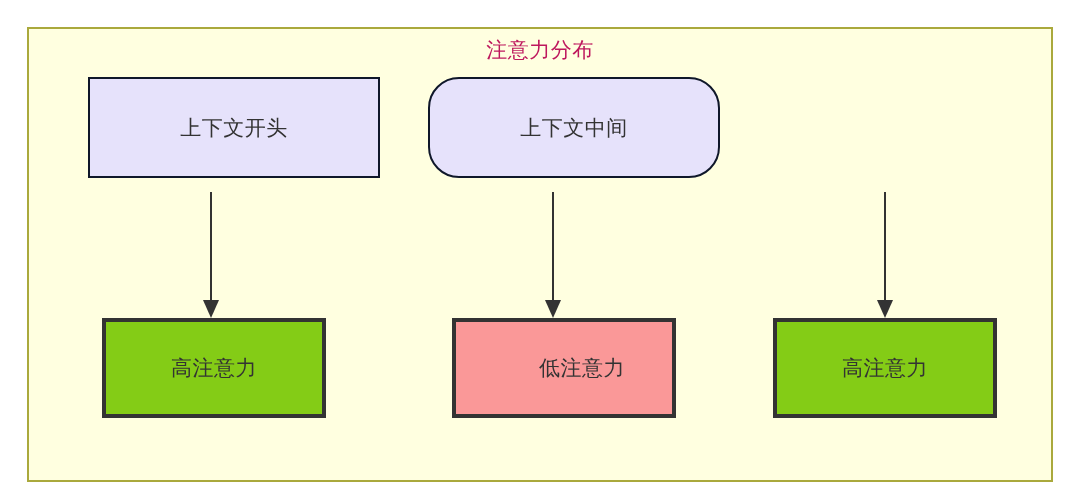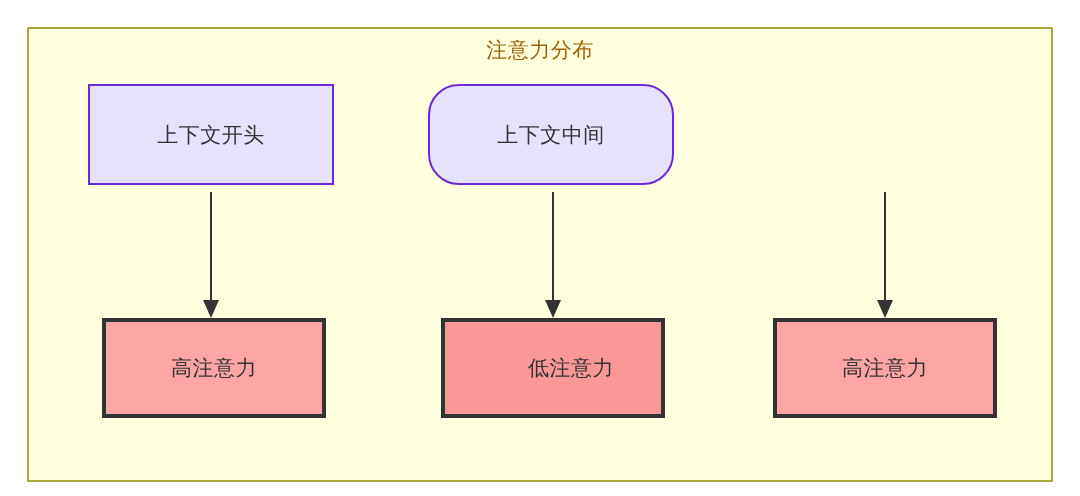--- a/index.html
+++ b/index.html
@@ -33,64 +33,64 @@
     box-sizing: border-box;
   }
 
   .subgraph-title {
     position: absolute;
     left: 0;
     top: 11px;
     width: 100%;
     text-align: center;
     font-size: 21px;
-    color: #a16207;
+    color: #be185d;
     letter-spacing: 0.5px;
     line-height: 1;
     white-space: nowrap;
   }
 
   
   .node {
     position: absolute;
     box-sizing: border-box;
     display: flex;
     align-items: center;
     justify-content: center;
     color: #333333;
     font-size: 21px;
     letter-spacing: 0.5px;
     white-space: nowrap;
   }
 
   .node.context {
     background: #e6e2fb;
-    border: 2px solid #6d28d9;
-    width: 246px;
+    border: 2px solid #0f172a;
+    width: 292px;
     height: 101px;
-    top: 84px;
+    top: 77px;
   }
 
   .node.attention {
     border: 4px solid #333333;
     width: 224px;
     height: 100px;
     top: 318px;
   }
 
-  .node.attention.high { background: #fca5a5; font-family: Liberation Serif, serif; }
+  .node.attention.high { background: #84cc16; font-family: Liberation Serif, serif; }
   .node.attention.low  { background: #fa9898; }
 
   
   .col-a.context   { left: 88px; }
   .col-b.context   { left: 428px; border-radius: 31px; }
   .col-c.context   { left: 760px; }
 
   .col-a.attention { left: 102px; }
-  .col-b.attention { left: 441px; padding-left: 36px; }
+  .col-b.attention { left: 452px; padding-left: 36px; }
   .col-c.attention { left: 773px; }
 
   
   .edge {
     position: absolute;
     top: 192px;
     width: 20px;
     height: 128px;
     overflow: visible;
   }

